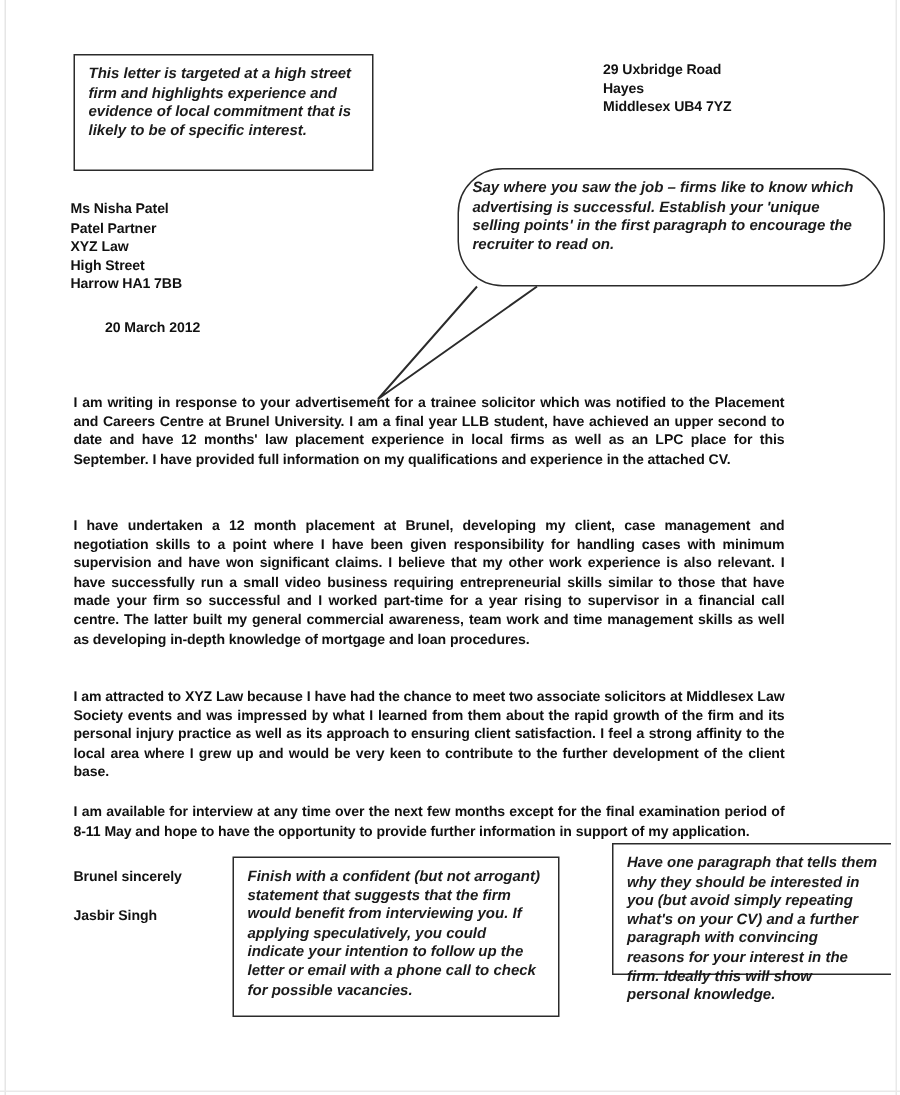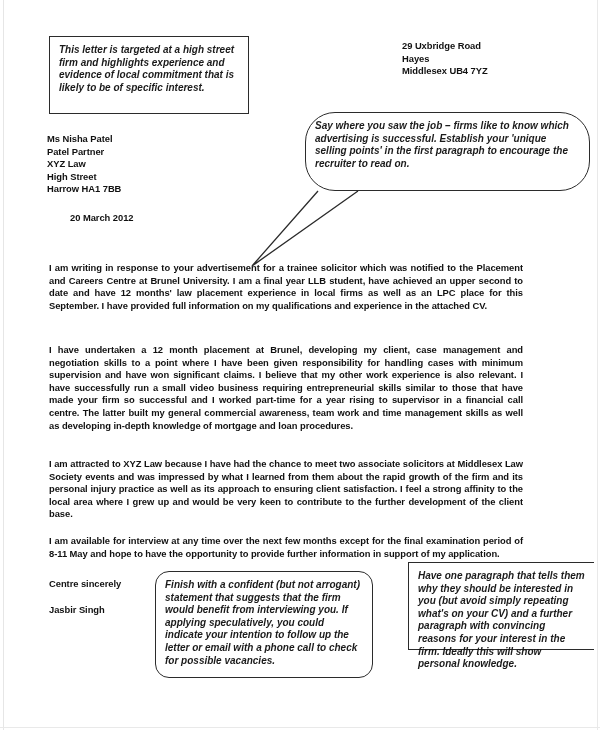--- a/index.html
+++ b/index.html
@@ -110,21 +110,21 @@
 
 
   <div class="letter-text para" style="left:49px; top:262px; width:474px;">I am writing in response to your advertisement for a trainee solicitor which was notified to the Placement and Careers Centre at Brunel University.  I am a final year LLB student, have achieved an upper second to date and have 12 months' law placement experience in local firms as well as an LPC place for this September.  I have provided full information on my qualifications and experience in the attached CV.</div>
 
   <div class="letter-text para" style="left:49px; top:344px; width:474px;">I have undertaken a 12 month placement at Brunel, developing my client, case management and negotiation skills to a point where I have been given responsibility for handling cases with minimum supervision and have won significant claims.  I believe that my other work experience is also relevant.  I have successfully run a small video business requiring entrepreneurial skills similar to those that have made your firm so successful and I worked part-time for a year rising to supervisor in a financial call centre.  The latter built my general commercial awareness, team work and time management skills as well as developing in-depth knowledge of mortgage and loan procedures.</div>
 
   <div class="letter-text para" style="left:49px; top:458px; width:474px;">I am attracted to XYZ Law because I have had the chance to meet two associate solicitors at Middlesex Law Society events and was impressed by what I learned from them about the rapid growth of the firm and its personal injury practice as well as its approach to ensuring client satisfaction.  I feel a strong affinity to the local area where I grew up and would be very keen to contribute to the further development of the client base.</div>
 
   <div class="letter-text para" style="left:49px; top:535px; width:474px;">I am available for interview at any time over the next few months except for the final examination period of 8-11 May and hope to have the opportunity to provide further information in support of my application.</div>
 
-  <div class="letter-text" style="left:49px; top:578px; width:120px;">Centre sincerely</div>
+  <div class="letter-text" style="left:49px; top:578px; width:120px;">Brunel sincerely</div>
 
   <div class="letter-text" style="left:49px; top:604px; width:120px;">Jasbir Singh</div>
 
-  <div class="note" style="left:155px; top:571px; width:218px; height:107px;border-radius:14px;">Finish with a confident (but not arrogant) statement that suggests that the firm would benefit from interviewing you.  If applying speculatively, you could indicate your intention to follow up the letter or email with a phone call to check for possible vacancies.</div>
+  <div class="note" style="left:155px; top:571px; width:218px; height:107px;">Finish with a confident (but not arrogant) statement that suggests that the firm would benefit from interviewing you.  If applying speculatively, you could indicate your intention to follow up the letter or email with a phone call to check for possible vacancies.</div>
 
   <div class="note clipped-right" style="left:408px; top:562px; width:186px; height:88px;">Have one paragraph that tells them why they should be interested in you (but avoid simply repeating what's on your CV) and a further paragraph with convincing reasons for your interest in the firm.  Ideally this will show personal knowledge.</div>
 
 </div>
 
 </body></html>

